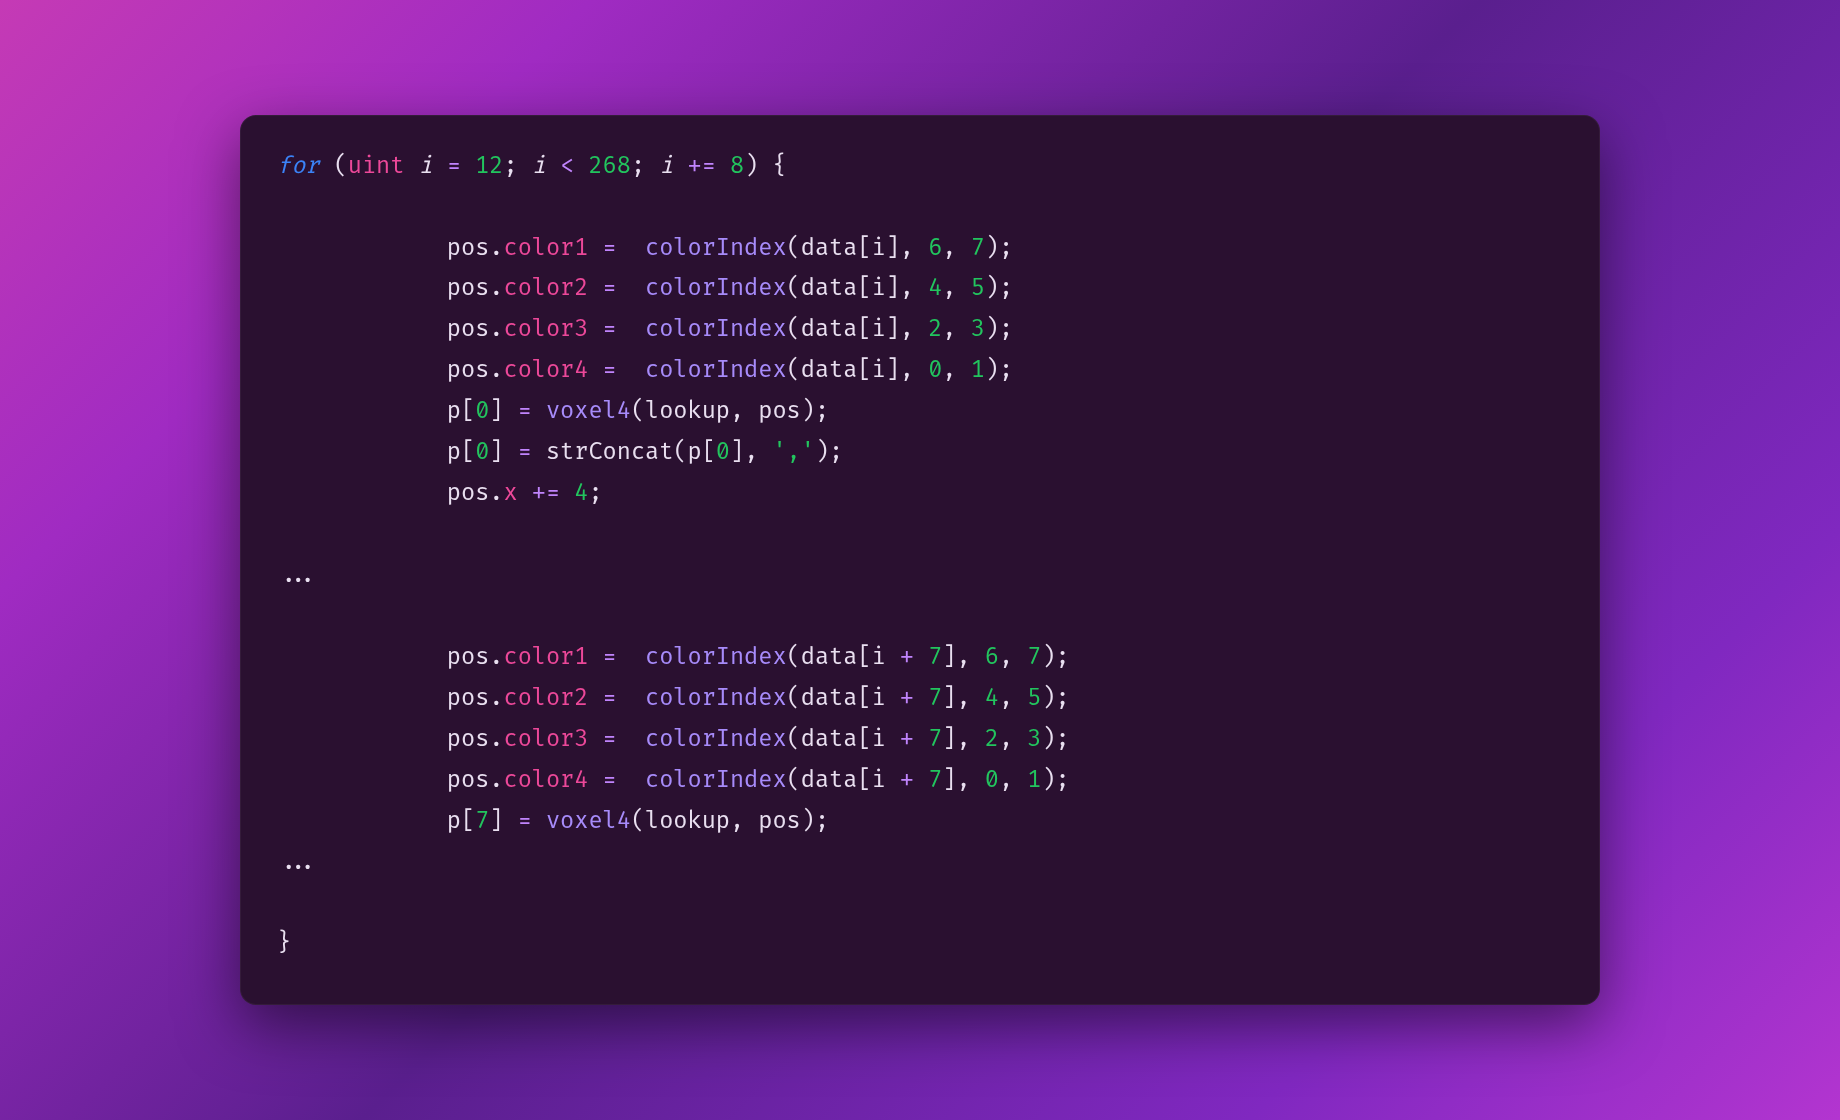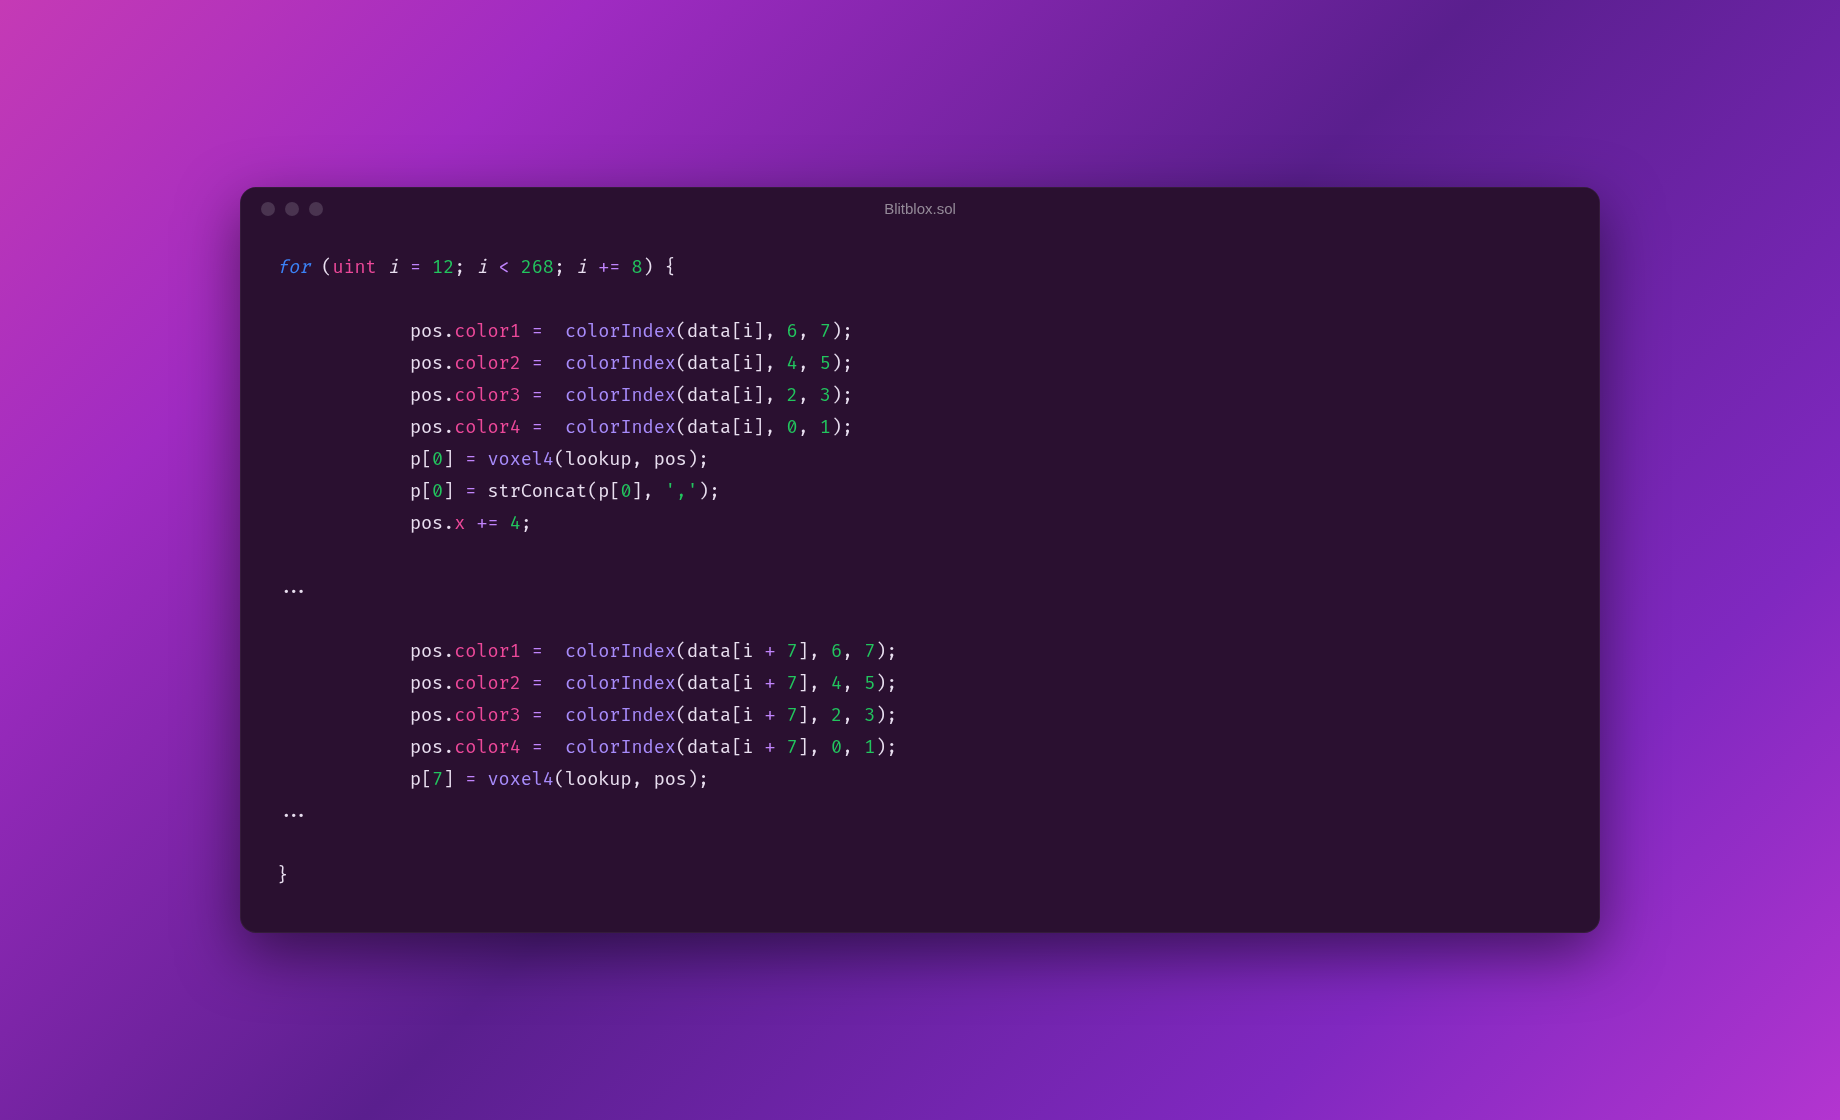--- a/index.html
+++ b/index.html
@@ -37,47 +37,39 @@
     position: absolute;
     left: 50%;
     transform: translateX(-50%);
     color: #948a98;
     font-size: 15px;
     font-family: -apple-system, BlinkMacSystemFont, "Segoe UI", sans-serif;
   }
   .code {
     padding: 30px 36px 40px 36px;
     color: #e9dff0;
-    font-size: 18px;
+    font-size: 23px;
     line-height: 1.78;
     white-space: pre;
   }
   .t-keyword  { color: #3b82f6; font-style: italic; }
   .t-type     { color: #ec4899; }
   .t-var      { color: #e9dff0; font-style: italic; }
   .t-op       { color: #c084fc; }
   .t-num      { color: #22c55e; }
   .t-default  { color: #e9dff0; }
   .t-member   { color: #ec4899; }
   .t-func     { color: #a78bfa; }
   .t-func2    { color: #e9dff0; }
   .t-str      { color: #22c55e; }
 </style>
 </head>
 <body>
 
 <div class="window">
-  <div class="titlebar">
-    <div class="dots">
-      <div class="dot"></div>
-      <div class="dot"></div>
-      <div class="dot"></div>
-    </div>
-    <div class="title">Blitblox.sol</div>
-  </div>
   <div class="code"><span class="t-keyword">for</span><span class="t-default"> </span><span class="t-default">(</span><span class="t-type">uint</span><span class="t-default"> </span><span class="t-var">i</span><span class="t-default"> </span><span class="t-op">=</span><span class="t-default"> </span><span class="t-num">12</span><span class="t-default">;</span><span class="t-default"> </span><span class="t-var">i</span><span class="t-default"> </span><span class="t-op">&lt;</span><span class="t-default"> </span><span class="t-num">268</span><span class="t-default">;</span><span class="t-default"> </span><span class="t-var">i</span><span class="t-default"> </span><span class="t-op">+=</span><span class="t-default"> </span><span class="t-num">8</span><span class="t-default">)</span><span class="t-default"> </span><span class="t-default">{</span>
 
             <span class="t-default">pos</span><span class="t-default">.</span><span class="t-member">color1</span><span class="t-default"> </span><span class="t-op">=</span><span class="t-default">  </span><span class="t-func">colorIndex</span><span class="t-default">(</span><span class="t-default">data</span><span class="t-default">[</span><span class="t-default">i</span><span class="t-default">]</span><span class="t-default">,</span><span class="t-default"> </span><span class="t-num">6</span><span class="t-default">,</span><span class="t-default"> </span><span class="t-num">7</span><span class="t-default">)</span><span class="t-default">;</span>
             <span class="t-default">pos</span><span class="t-default">.</span><span class="t-member">color2</span><span class="t-default"> </span><span class="t-op">=</span><span class="t-default">  </span><span class="t-func">colorIndex</span><span class="t-default">(</span><span class="t-default">data</span><span class="t-default">[</span><span class="t-default">i</span><span class="t-default">]</span><span class="t-default">,</span><span class="t-default"> </span><span class="t-num">4</span><span class="t-default">,</span><span class="t-default"> </span><span class="t-num">5</span><span class="t-default">)</span><span class="t-default">;</span>
             <span class="t-default">pos</span><span class="t-default">.</span><span class="t-member">color3</span><span class="t-default"> </span><span class="t-op">=</span><span class="t-default">  </span><span class="t-func">colorIndex</span><span class="t-default">(</span><span class="t-default">data</span><span class="t-default">[</span><span class="t-default">i</span><span class="t-default">]</span><span class="t-default">,</span><span class="t-default"> </span><span class="t-num">2</span><span class="t-default">,</span><span class="t-default"> </span><span class="t-num">3</span><span class="t-default">)</span><span class="t-default">;</span>
             <span class="t-default">pos</span><span class="t-default">.</span><span class="t-member">color4</span><span class="t-default"> </span><span class="t-op">=</span><span class="t-default">  </span><span class="t-func">colorIndex</span><span class="t-default">(</span><span class="t-default">data</span><span class="t-default">[</span><span class="t-default">i</span><span class="t-default">]</span><span class="t-default">,</span><span class="t-default"> </span><span class="t-num">0</span><span class="t-default">,</span><span class="t-default"> </span><span class="t-num">1</span><span class="t-default">)</span><span class="t-default">;</span>
             <span class="t-default">p</span><span class="t-default">[</span><span class="t-num">0</span><span class="t-default">]</span><span class="t-default"> </span><span class="t-op">=</span><span class="t-default"> </span><span class="t-func">voxel4</span><span class="t-default">(</span><span class="t-default">lookup</span><span class="t-default">,</span><span class="t-default"> </span><span class="t-default">pos</span><span class="t-default">)</span><span class="t-default">;</span>
             <span class="t-default">p</span><span class="t-default">[</span><span class="t-num">0</span><span class="t-default">]</span><span class="t-default"> </span><span class="t-op">=</span><span class="t-default"> </span><span class="t-func2">strConcat</span><span class="t-default">(</span><span class="t-default">p</span><span class="t-default">[</span><span class="t-num">0</span><span class="t-default">]</span><span class="t-default">,</span><span class="t-default"> </span><span class="t-str">','</span><span class="t-default">)</span><span class="t-default">;</span>
             <span class="t-default">pos</span><span class="t-default">.</span><span class="t-member">x</span><span class="t-default"> </span><span class="t-op">+=</span><span class="t-default"> </span><span class="t-num">4</span><span class="t-default">;</span>
 

